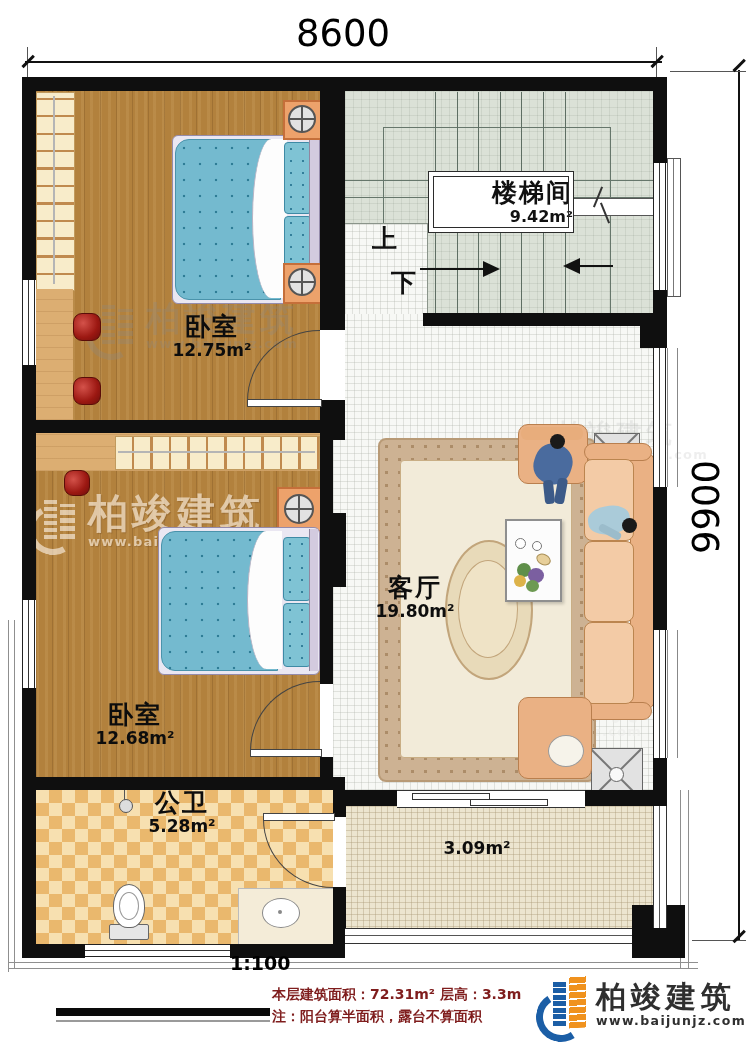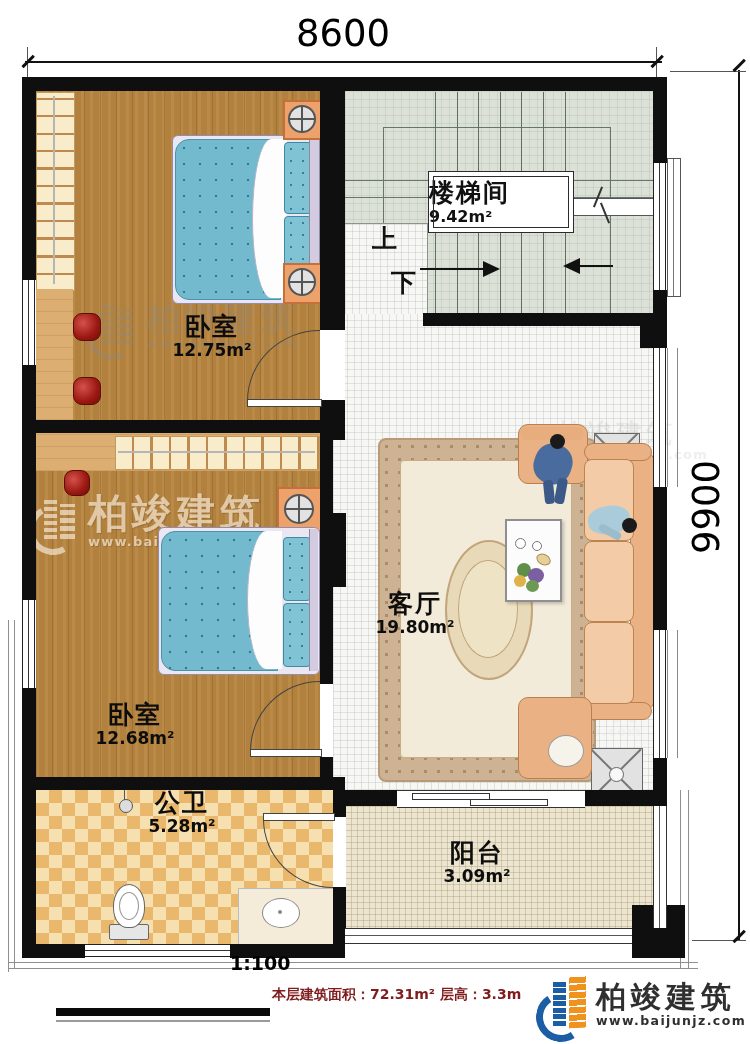--- a/index.html
+++ b/index.html
@@ -40,21 +40,21 @@
   .rl{position:absolute;text-align:center;color:#0d0d0d;font-weight:700;line-height:1.12;}
   .rl .n{display:block;font-size:25px;letter-spacing:2px;}
   .rl .ar{display:block;font-size:17px;}
   .dimtxt{position:absolute;font-size:37px;color:#000;text-align:center;font-weight:400;}
   .tk{position:absolute;width:16px;height:2.5px;background:#111;transform:rotate(-45deg);}
   .dline{position:absolute;background:#111;}
   .eline{position:absolute;background:#555;}
   
   .tread{position:absolute;width:1px;background:#5e6e63;}
   .sline{position:absolute;background:#66766b;}
-  .stairbox{position:absolute;background:#fff;border:1.5px solid #2b2b2b;outline:1px solid #2b2b2b;outline-offset:-6px;text-align:left;}
+  .stairbox{position:absolute;background:#fff;border:1.5px solid #2b2b2b;outline:1px solid #2b2b2b;outline-offset:-6px;text-align:right;}
   .stairbox .n{display:block;font-size:25px;font-weight:700;margin-top:4px;letter-spacing:2px;}
   .stairbox .ar{display:block;font-size:16px;font-weight:700;margin-top:-2px;}
   .updn{position:absolute;font-size:25px;font-weight:700;}
   
   .leaf{position:absolute;background:#fff;border:1px solid #444;}
   .arcTL{position:absolute;border-top:1.5px solid #444;border-left:1.5px solid #444;border-top-left-radius:100% 100%;}
   .arcBL{position:absolute;border-bottom:1.5px solid #444;border-left:1.5px solid #444;border-bottom-left-radius:100% 100%;}
   
   .wm{position:absolute;display:flex;align-items:center;gap:10px;pointer-events:none;}
   .wmk{position:relative;width:48px;height:52px;flex:0 0 auto;}
@@ -316,37 +316,37 @@
   <div class="a" style="left:470px;top:799px;width:76px;height:5px;border:1px solid #333;background:#fff"></div>
 
   <div class="rl" style="left:147px;top:313px;width:130px">
     <span class="n">卧室</span>
     <span class="ar">12.75m²</span>
   </div>
   <div class="rl" style="left:70px;top:701px;width:130px">
     <span class="n">卧室</span>
     <span class="ar">12.68m²</span>
   </div>
-  <div class="rl" style="left:350px;top:590px;width:130px">
+  <div class="rl" style="left:350px;top:574px;width:130px">
     <span class="n">客厅</span>
     <span class="ar">19.80m²</span>
   </div>
   <div class="rl" style="left:117px;top:789px;width:130px">
     <span class="n">公卫</span>
     <span class="ar">5.28m²</span>
   </div>
   <div class="rl" style="left:412px;top:839px;width:130px">
-    <span class="n">阳台</span>
     <span class="ar">3.09m²</span>
   </div>
 
   <div class="tb-scale" style="left:230px;top:952px">1:100</div>
   <div class="a" style="left:56px;top:1008px;width:214px;height:8px;background:#0a0a0a"></div>
   <div class="a" style="left:56px;top:1020px;width:214px;height:2px;background:#9a9a9a"></div>
   <div class="tb-note" style="left:272px;top:986px">本层建筑面积：72.31m²  层高：3.3m</div>
+  <div class="tb-note" style="left:272px;top:1008px">注：阳台算半面积，露台不算面积</div>
   <div class="lg" style="left:538px;top:976px">
       <i class="arc"></i>
       <i class="b1"></i>
       <i class="b2"></i>
     </div>
   <div class="a" style="left:596px;top:980px">
     <div class="brandname">柏竣建筑</div>
     <div class="brandurl">www.baijunjz.com</div>
   </div>
 

